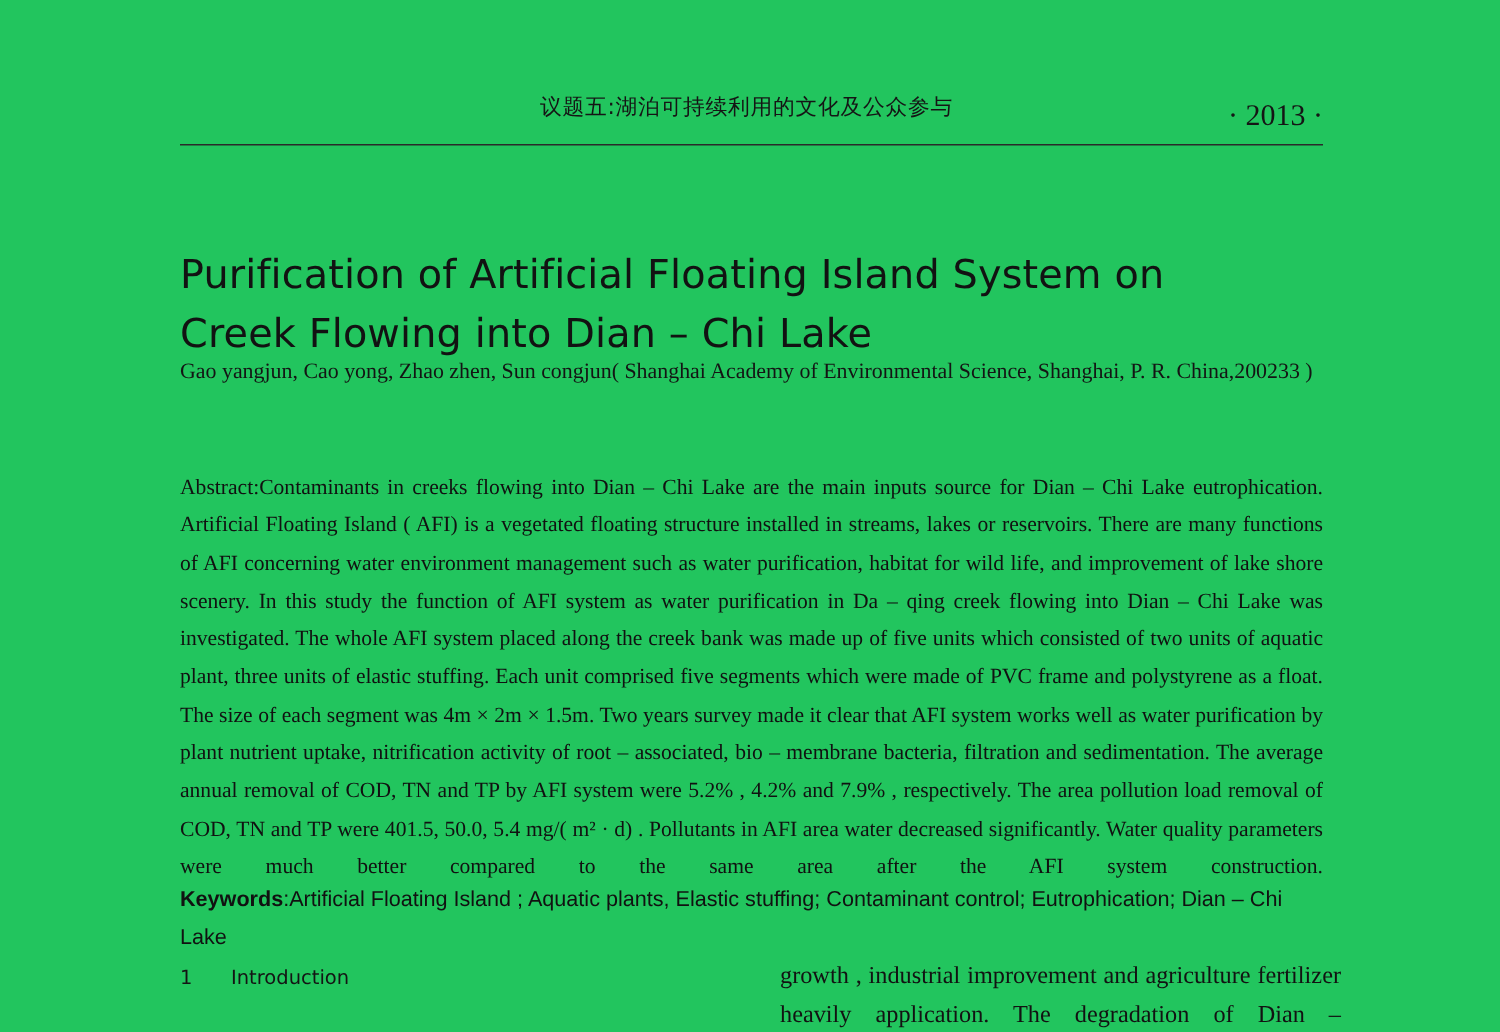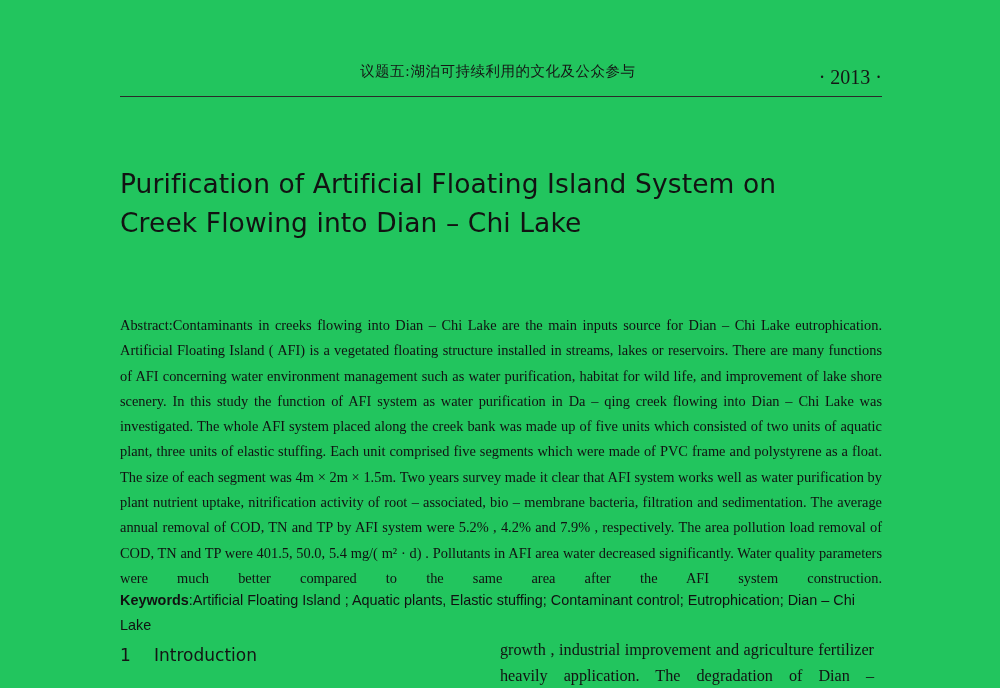--- a/index.html
+++ b/index.html
@@ -120,32 +120,32 @@
   }
   
   .col-left {
     position: absolute;
     top: 645px;
     left: 0;
     width: 350px;
   }
   .sec-heading {
     font-family: "DejaVu Sans", sans-serif;
-    font-size: 17px;
+    font-size: 13px;
     color: #141414;
     white-space: nowrap;
   }
   .sec-num {
     display: inline-block;
     width: 34px;
   }
   .col-right {
     position: absolute;
     top: 637px;
-    left: 380px;
+    left: 400px;
     width: 374px;
     font-family: "Liberation Serif", serif;
     font-size: 16.2px;
     line-height: 26px;
     color: #121212;
     text-align: justify;
     text-align-last: justify;
   }
 </style>
 </head>
@@ -155,20 +155,21 @@
   <div class="content">
 
     <div class="runhead">
       <div class="runhead-center">议题五:湖泊可持续利用的文化及公众参与</div>
       <div class="runhead-right">· 2013 ·</div>
     </div>
     <div class="rule"></div>
 
     <div class="title">Purification of Artificial Floating Island System on Creek Flowing into Dian – Chi Lake</div>
 
+    <div class="authors">Gao yangjun, Cao yong, Zhao zhen, Sun congjun( Shanghai Academy of Environmental Science, Shanghai, P. R. China,200233 )</div>
 
     <div class="abstract"><span class="lbl">Abstract</span><span>:</span><span>Contaminants in creeks flowing into Dian – Chi Lake are the main inputs source for Dian – Chi Lake eutrophication. Artificial Floating Island ( AFI) is a vegetated floating structure installed in streams, lakes or reservoirs. There are many functions of AFI concerning water environment management such as water purification, habitat for wild life, and improvement of lake shore scenery. In this study the function of AFI system as water purification in Da – qing creek flowing into Dian – Chi Lake was investigated. The whole AFI system placed along the creek bank was made up of five units which consisted of two units of aquatic plant, three units of elastic stuffing. Each unit comprised five segments which were made of PVC frame and polystyrene as a float. The size of each segment was 4m × 2m × 1.5m. Two years survey made it clear that AFI system works well as water purification by plant nutrient uptake, nitrification activity of root – associated, bio – membrane bacteria, filtration and sedimentation. The average annual removal of COD, TN and TP by AFI system were 5.2% , 4.2% and 7.9% , respectively. The area pollution load removal of COD, TN and TP were 401.5, 50.0, 5.4 mg/( m² · d) . Pollutants in AFI area water decreased significantly. Water quality parameters were much better compared to the same area after the AFI system construction.</span></div>
 
     <div class="keywords"><span class="lbl">Keywords</span><span>:</span><span>Artificial Floating Island ; Aquatic plants, Elastic stuffing; Contaminant control; Eutrophication; Dian – Chi Lake</span></div>
 
     <div class="col-left">
       <div class="sec-heading"><span class="sec-num">1</span><span>Introduction</span></div>
     </div>
 
     <div class="col-right">growth , industrial improvement and agriculture fertilizer heavily application. The degradation of Dian –</div>

